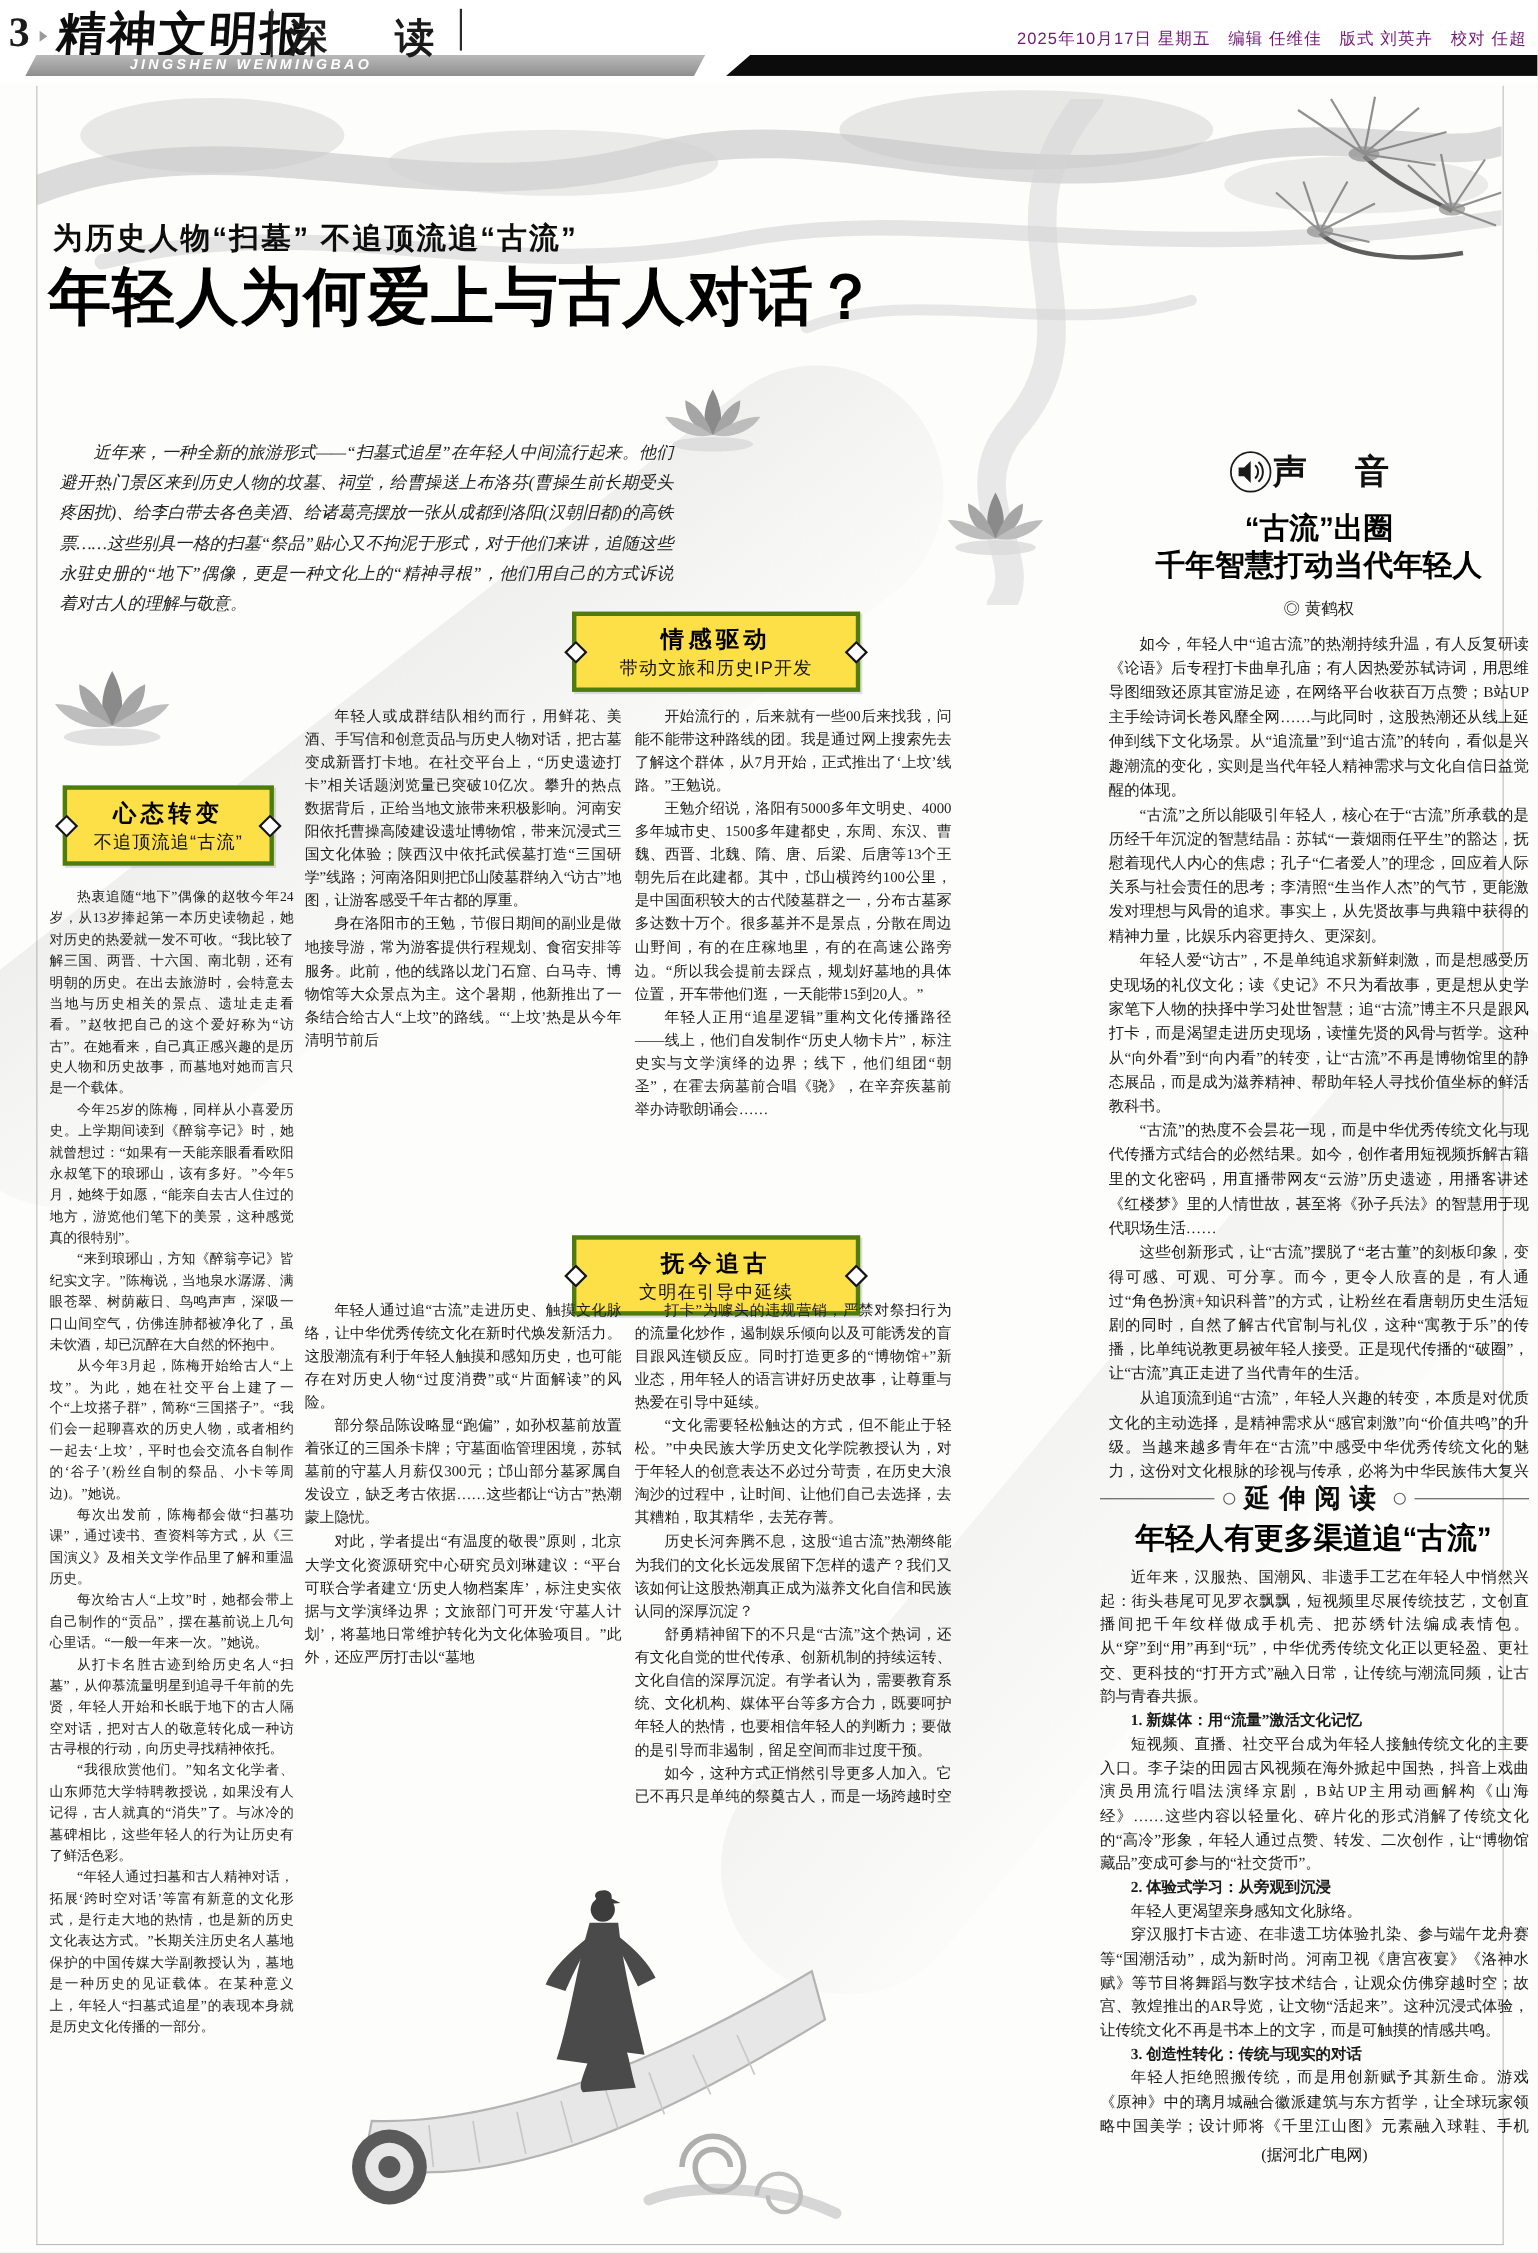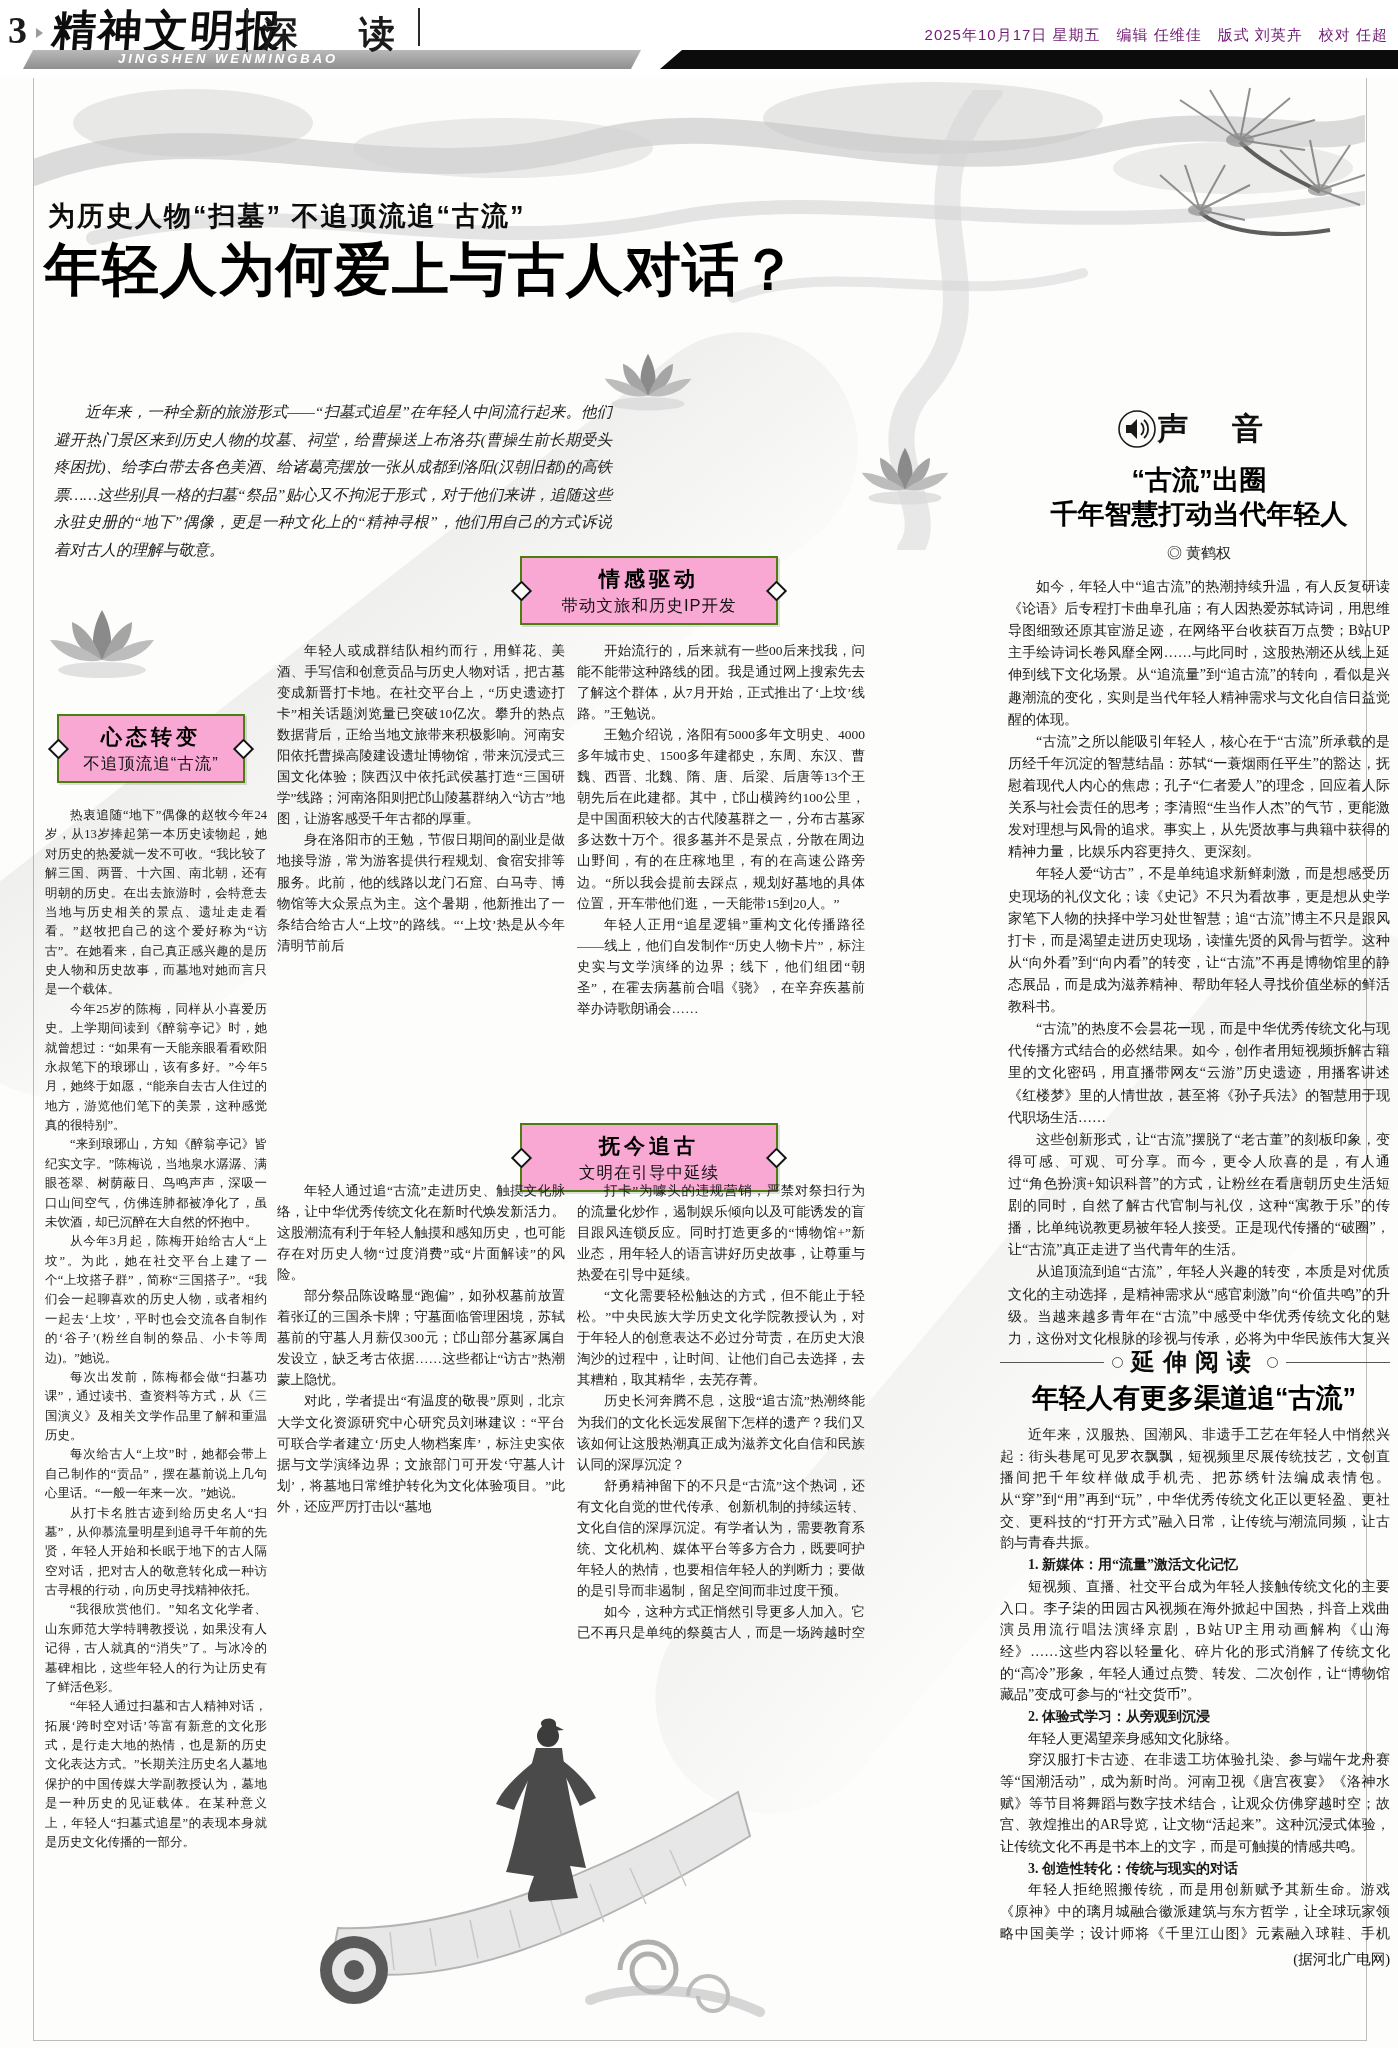--- a/index.html
+++ b/index.html
@@ -19,21 +19,21 @@
   
   .frame{position:absolute;left:33px;top:78px;width:1332px;height:1962px;border-left:1px solid #bcbcbc;border-right:1px solid #bcbcbc;border-bottom:1px solid #bcbcbc;background:#fdfdfc;}
   .deco{position:absolute;pointer-events:none;}
   .ribbon{position:absolute;width:1100px;height:230px;background:linear-gradient(rgba(120,120,120,.10),rgba(120,120,120,.02));transform:rotate(-38deg);border-radius:120px;}
   
   .kicker{position:absolute;left:48px;top:198px;font-size:27px;font-weight:bold;letter-spacing:2px;color:#0d0d0d;}
   .headline{position:absolute;left:44px;top:232px;width:920px;font-size:57px;font-weight:bold;letter-spacing:1px;color:#000;font-family:"Liberation Sans",sans-serif;}
   .intro{position:absolute;left:54px;top:398px;width:558px;font-family:"Liberation Serif",serif;font-style:italic;font-size:15.5px;line-height:1.78;text-align:justify;color:#222;}
   .intro p{margin:0;text-indent:2em;}
   
-  .plaque{position:absolute;background:#f9a8d4;border:2px solid #4d7c0f;text-align:center;padding:7px 8px 6px;box-shadow:2px 2px 0 rgba(0,0,0,.12);}
+  .plaque{position:absolute;background:#fde047;border:4px solid #4d7c0f;text-align:center;padding:7px 8px 6px;box-shadow:2px 2px 0 rgba(0,0,0,.12);}
   .plaque::before,.plaque::after{content:"";position:absolute;top:50%;width:11px;height:11px;background:#fff;border:2px solid #141414;transform:translateY(-50%) rotate(45deg);}
   .plaque::before{left:-8px;} .plaque::after{right:-8px;}
   .plq-title{font-size:21px;font-weight:bold;letter-spacing:4px;color:#000;}
   .plq-sub{font-size:16.5px;letter-spacing:1px;color:#111;margin-top:2px;}
   
   .col{position:absolute;overflow:hidden;font-family:"Liberation Serif",serif;text-align:justify;color:#1c1c1c;}
   .col .para{margin:0;text-indent:2em;}
   .col-s1{font-size:12.5px;line-height:1.55;}
   .col-mid{font-size:13.5px;line-height:1.56;}
   .phead{font-weight:bold;}
@@ -46,21 +46,21 @@
   .voice-body{position:absolute;left:1008px;top:576px;width:382px;height:770px;overflow:hidden;font-family:"Liberation Serif",serif;font-size:14px;line-height:1.58;text-align:justify;color:#1a1a1a;}
   .voice-body .para{margin:0;text-indent:2em;}
   
   .ext-rule{position:absolute;left:1000px;top:1346px;width:390px;display:flex;align-items:center;gap:8px;}
   .ext-rule .line{flex:1;height:1px;background:#555;}
   .ext-rule .dot{width:9px;height:9px;border:1.5px solid #555;border-radius:50%;background:#fff;}
   .ext-rule .lbl{font-size:24px;font-weight:bold;letter-spacing:8px;font-family:"Liberation Serif",serif;color:#0d0d0d;}
   .ext-title{position:absolute;left:996px;top:1380px;width:396px;text-align:center;font-size:27px;font-weight:bold;color:#000;}
   .ext-body{position:absolute;left:1000px;top:1424px;width:390px;height:522px;overflow:hidden;font-family:"Liberation Serif",serif;font-size:14px;line-height:1.55;text-align:justify;color:#1a1a1a;}
   .ext-body .para{margin:0;text-indent:2em;}
-  .ext-attrib{position:absolute;left:1000px;top:1950px;width:390px;text-align:right;font-family:"Liberation Serif",serif;font-size:14.5px;color:#111;}
+  .ext-attrib{position:absolute;left:1000px;top:1950px;width:390px;text-align:center;font-family:"Liberation Serif",serif;font-size:14.5px;color:#111;}
 </style>
 </head>
 <body>
 
 <div class="page">
 
   <div class="hdr">
     <div class="pagenum">3</div>
     <div class="pagemark"></div>
     <div class="masthead">精神文明报</div>

